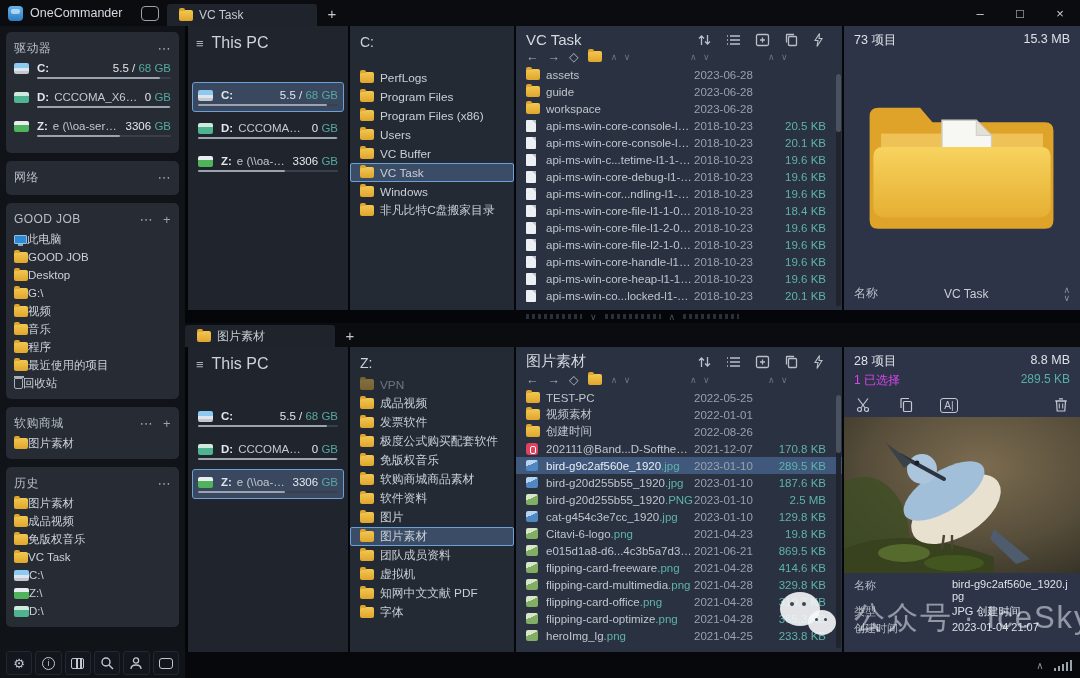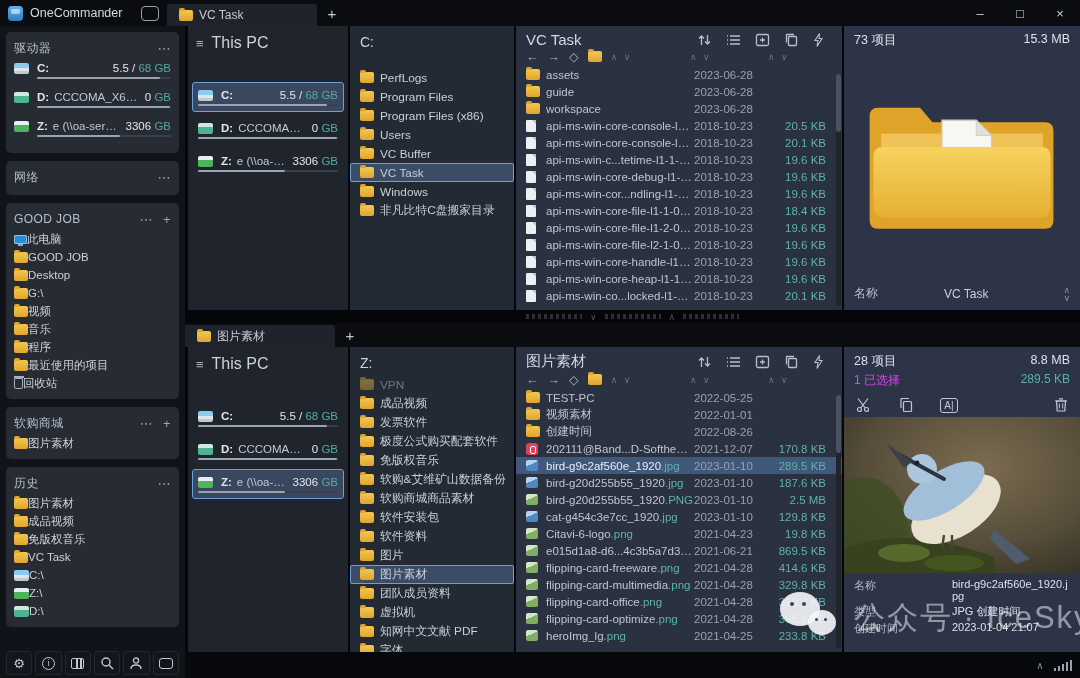--- a/index.html
+++ b/index.html
@@ -705,34 +705,26 @@
               <div class="trow">
                 <span class="ic ic-folder"></span>
                 <span>极度公式购买配套软件</span>
               </div>
 
               <div class="trow">
                 <span class="ic ic-folder"></span>
                 <span>免版权音乐</span>
               </div>
 
-              <div class="trow">
-                <span class="ic ic-folder"></span>
-                <span>软购&amp;艾维矿山数据备份</span>
-              </div>
 
               <div class="trow">
                 <span class="ic ic-folder"></span>
                 <span>软购商城商品素材</span>
               </div>
 
-              <div class="trow">
-                <span class="ic ic-folder"></span>
-                <span>软件安装包</span>
-              </div>
 
               <div class="trow">
                 <span class="ic ic-folder"></span>
                 <span>软件资料</span>
               </div>
 
               <div class="trow">
                 <span class="ic ic-folder"></span>
                 <span>图片</span>
               </div>

